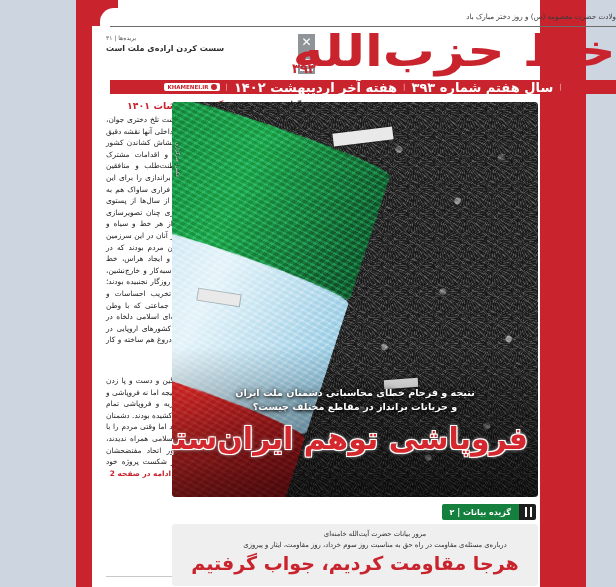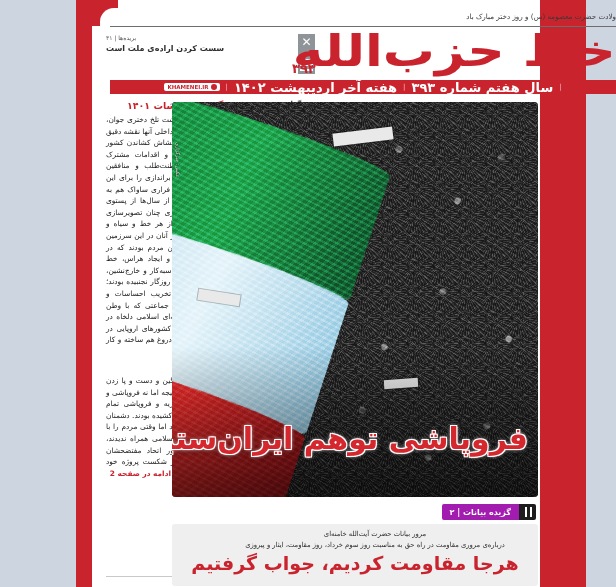--- a/index.html
+++ b/index.html
@@ -242,21 +242,21 @@
     white-space:nowrap;
   }
   
   .sec2{
     position:absolute;right:0;top:404px;width:366px;
   }
   .sec2-bar{
     position:absolute;right:0;top:0;display:flex;align-items:stretch;height:16px;
   }
   .sec2-badge{
-    background:#a21caf;color:#fff;font-size:8px;font-weight:bold;
+    background:#15803d;color:#fff;font-size:8px;font-weight:bold;
     padding:0 8px;display:flex;align-items:center;white-space:nowrap;
     border-radius:2px 0 0 2px;
   }
   .sec2-icon{
     width:17px;margin-right:2px;background:#1d1d1d;
     display:flex;align-items:center;justify-content:center;
     color:#fff;font-size:9px;border-radius:0 2px 2px 0;
   }
   .sec2-icon .bars{
     width:3px;height:10px;border-left:2px solid #fff;border-right:2px solid #fff;
@@ -362,37 +362,39 @@
 
         </div>
         <div class="noise"></div>
         <div class="banner-w1"></div>
         <div class="banner-w2"></div>
         <div class="banner-w3"></div>
         <div class="photo-shade"></div>
         <div class="photo-credit">عکس: خبرگزاری</div>
 
         <div class="kicker">
+          <div>نتیجه و فرجام خطای محاسباتی دشمنان ملت ایران</div>
+          <div>و جریانات برانداز در مقاطع مختلف چیست؟</div>
         </div>
 
         <div class="main-title">فروپاشی توهم ایران‌ستیزان</div>
       </div>
 
       <div class="sec2">
         <div class="sec2-bar">
           <div class="sec2-icon">
               <div class="bars"></div>
             </div>
           <div class="sec2-badge">گزیده بیانات | ۲</div>
         </div>
 
         <div class="sec2-card">
           <div class="sec2-sub">
             <div>مرور بیانات حضرت آیت‌الله خامنه‌ای</div>
-            <div>درباره‌ی مرور‌ی مقاومت در راه حق به مناسبت روز سوم خرداد، روز مقاومت، ایثار و پیروزی</div>
+            <div>درباره‌ی مسئله‌ی مقاومت در راه حق به مناسبت روز سوم خرداد، روز مقاومت، ایثار و پیروزی</div>
           </div>
           <div class="sec2-title">هرجا مقاومت کردیم، جواب گرفتیم</div>
         </div>
 
       </div>
 
     </div>
   </div>
 </div>
 

